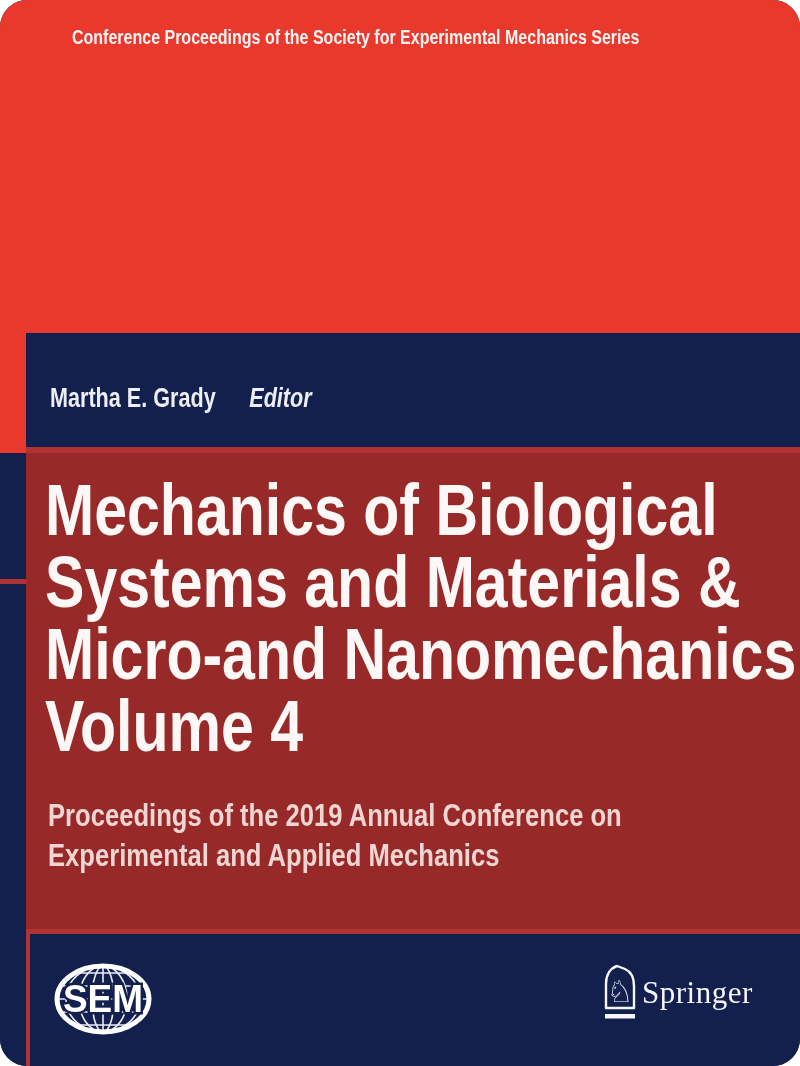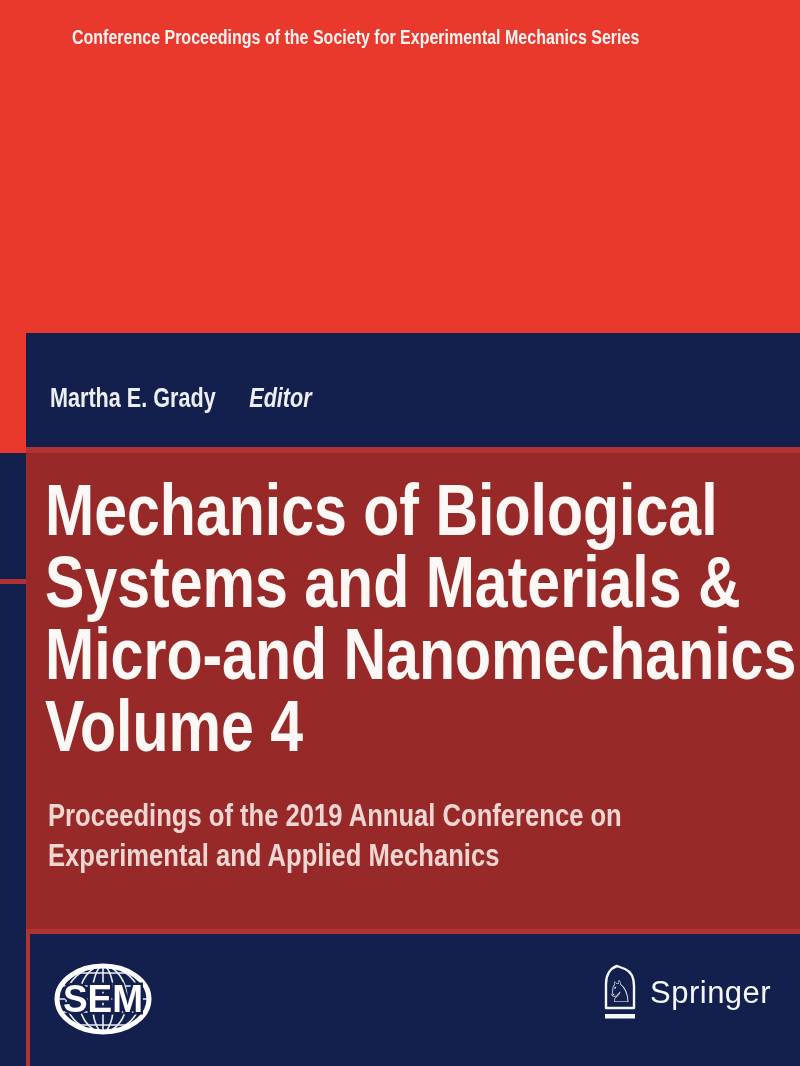--- a/index.html
+++ b/index.html
@@ -1,17 +1,17 @@
 <!DOCTYPE html>
 <html style="--red: #E8392C; --navy: #13204E; --maroon: #972A28; --rule_red: #B13232; --subtitle_text: #F0D5D2; --text_white: #FDF7F6;"><head>
 <meta charset="utf-8">
 <style>
   html,body{margin:0;padding:0;background:#ffffff;}
   body{width:800px;height:1066px;font-family:"Liberation Sans",sans-serif;}
-  .cover{position:relative;width:800px;height:1066px;overflow:hidden;background:var(--navy,#13204E);}
+  .cover{position:relative;width:800px;height:1066px;overflow:hidden;background:var(--navy,#13204E);border-radius:27px;}
 
   
   .strip-red   {position:absolute;left:0;top:0;width:26px;height:453px;background:var(--red,#E8392C);}
   .strip-navy  {position:absolute;left:0;top:453px;width:26px;height:613px;background:var(--navy,#13204E);}
   .strip-tick  {position:absolute;left:0;top:579px;width:26px;height:5px;background:var(--rule_red,#B13232);}
   .block-red-top{position:absolute;left:26px;top:0;width:774px;height:333px;background:var(--red,#E8392C);}
   .editor-band {position:absolute;left:26px;top:333px;width:774px;height:114px;background:var(--navy,#13204E);}
   .rule-a      {position:absolute;left:26px;top:447px;width:774px;height:6px;background:var(--rule_red,#B13232);}
   .block-maroon{position:absolute;left:26px;top:453px;width:774px;height:476px;background:var(--maroon,#972A28);}
   .rule-b      {position:absolute;left:26px;top:929px;width:774px;height:5px;background:var(--rule_red,#B13232);}
@@ -24,21 +24,21 @@
   .series{position:absolute;left:72px;top:24px;font-size:20px;line-height:26px;font-weight:bold;color:#FDF3F2;}
   .editor-line{position:absolute;left:50px;top:381px;font-size:27px;line-height:34px;font-weight:bold;color:#EDEFF5;}
   .editor-role{font-style:italic;margin-left:42px;}
   .title{position:absolute;left:45px;top:474px;font-size:72px;line-height:72px;font-weight:bold;color:#FDF7F6;transform:scaleX(0.82);transform-origin:0 0;}
   .title div{white-space:nowrap;}
   .subtitle{position:absolute;left:48px;top:795px;font-size:32px;line-height:40px;font-weight:bold;color:#F0D5D2;transform:scaleX(0.8);transform-origin:0 0;}
   .subtitle div{white-space:nowrap;}
 
   .sem-logo{position:absolute;left:51px;top:960px;}
   .springer-logo{position:absolute;left:600px;top:963px;display:flex;align-items:center;}
-  .springer-word{font-family:Liberation Sans, sans-serif;font-size:31px;color:#F5F6FA;margin-left:10px;letter-spacing:0.5px;}
+  .springer-word{font-family:Liberation Serif, serif;font-size:31px;color:#F5F6FA;margin-left:2px;letter-spacing:0.5px;}
 </style>
 </head>
 <body>
 
 <div class="cover">
 
   <div class="strip-red"></div>
   <div class="strip-navy"></div>
   <div class="strip-tick"></div>
   <div class="block-red-top"></div>

